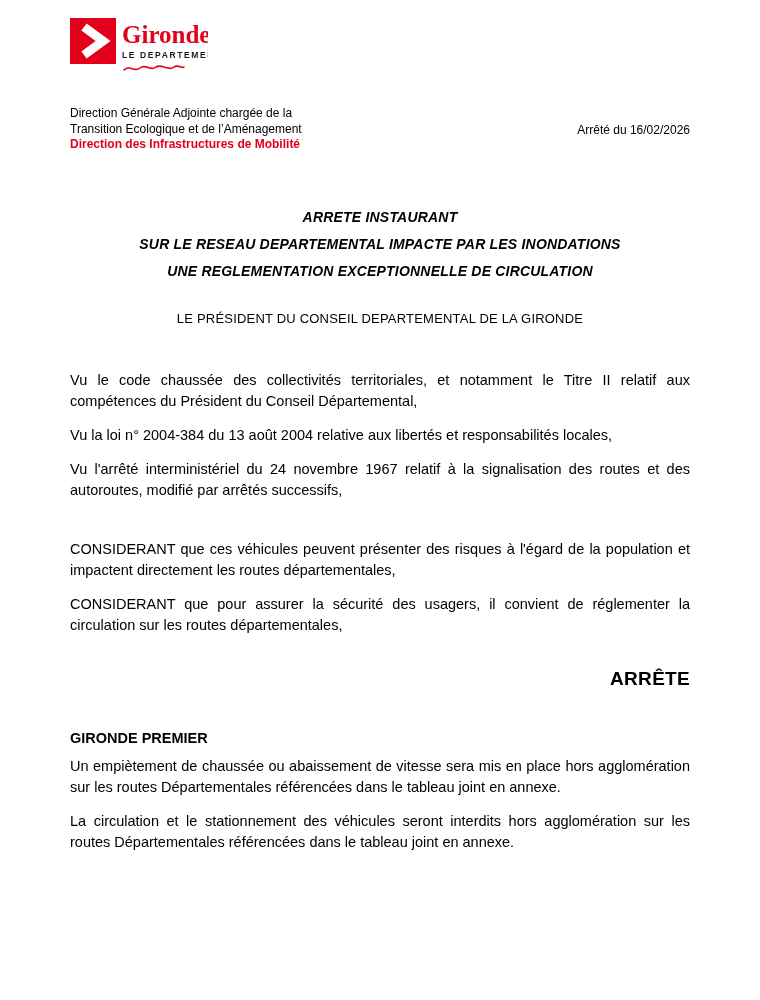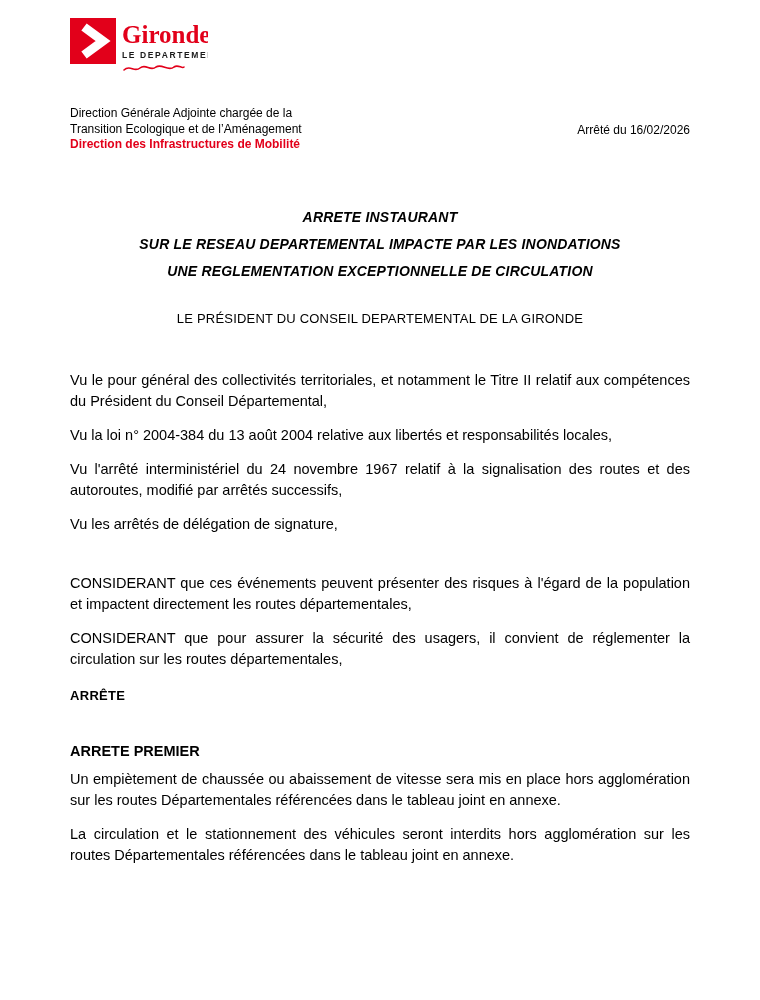--- a/index.html
+++ b/index.html
@@ -113,24 +113,24 @@
   }
   .doc-body p {
     margin: 0 0 13px 0;
     text-align: justify;
     line-height: 1.45;
   }
   .considerant-block {
     margin-top: 38px;
   }
   .arrete-heading {
-    text-align: left;
-    font-weight: bold;
-    font-size: 13px;
-    margin-top: 18px;
+    text-align: right;
+    font-weight: bold;
+    font-size: 19px;
+    margin-top: 32px;
     margin-bottom: 40px;
     letter-spacing: 0.3px;
   }
   .article-heading {
     font-weight: bold;
     font-size: 14.5px;
     margin: 0 0 10px 0;
   }
 </style>
 </head>
@@ -168,34 +168,33 @@
   <div class="title-block">
     <div class="title-line">ARRETE INSTAURANT</div>
     <div class="title-line">SUR LE RESEAU DEPARTEMENTAL IMPACTE PAR LES INONDATIONS</div>
     <div class="title-line">UNE REGLEMENTATION EXCEPTIONNELLE DE CIRCULATION</div>
   </div>
   <div class="president-line">LE PRÉSIDENT DU CONSEIL DEPARTEMENTAL DE LA GIRONDE</div>
 
   <div class="doc-body">
 
     <div class="vu-block">
-      <p>Vu le pour général des collectivités territoriales, et notamment le Titre II relatif aux compétences du Président du Conseil Départemental,</p>
+      <p>Vu le code chaussée des collectivités territoriales, et notamment le Titre II relatif aux compétences du Président du Conseil Départemental,</p>
       <p>Vu la loi n° 2004-384 du 13 août 2004 relative aux libertés et responsabilités locales,</p>
       <p>Vu l'arrêté interministériel du 24 novembre 1967 relatif à la signalisation des routes et des autoroutes, modifié par arrêtés successifs,</p>
-      <p>Vu les arrêtés de délégation de signature,</p>
     </div>
 
     <div class="considerant-block">
-      <p>CONSIDERANT que ces événements peuvent présenter des risques à l'égard de la population et impactent directement les routes départementales,</p>
+      <p>CONSIDERANT que ces véhicules peuvent présenter des risques à l'égard de la population et impactent directement les routes départementales,</p>
       <p>CONSIDERANT que pour assurer la sécurité des usagers, il convient de réglementer la circulation sur les routes départementales,</p>
     </div>
 
     <div class="arrete-heading">ARRÊTE</div>
 
     <div class="article-block">
-      <div class="article-heading">ARRETE PREMIER</div>
+      <div class="article-heading">GIRONDE PREMIER</div>
       <p>Un empiètement de chaussée ou abaissement de vitesse sera mis en place hors agglomération sur les routes Départementales référencées dans le tableau joint en annexe.</p>
       <p>La circulation et le stationnement des véhicules seront interdits hors agglomération sur les routes Départementales référencées dans le tableau joint en annexe.</p>
 
     </div>
 
   </div>
 </div>
 
 </body></html>

